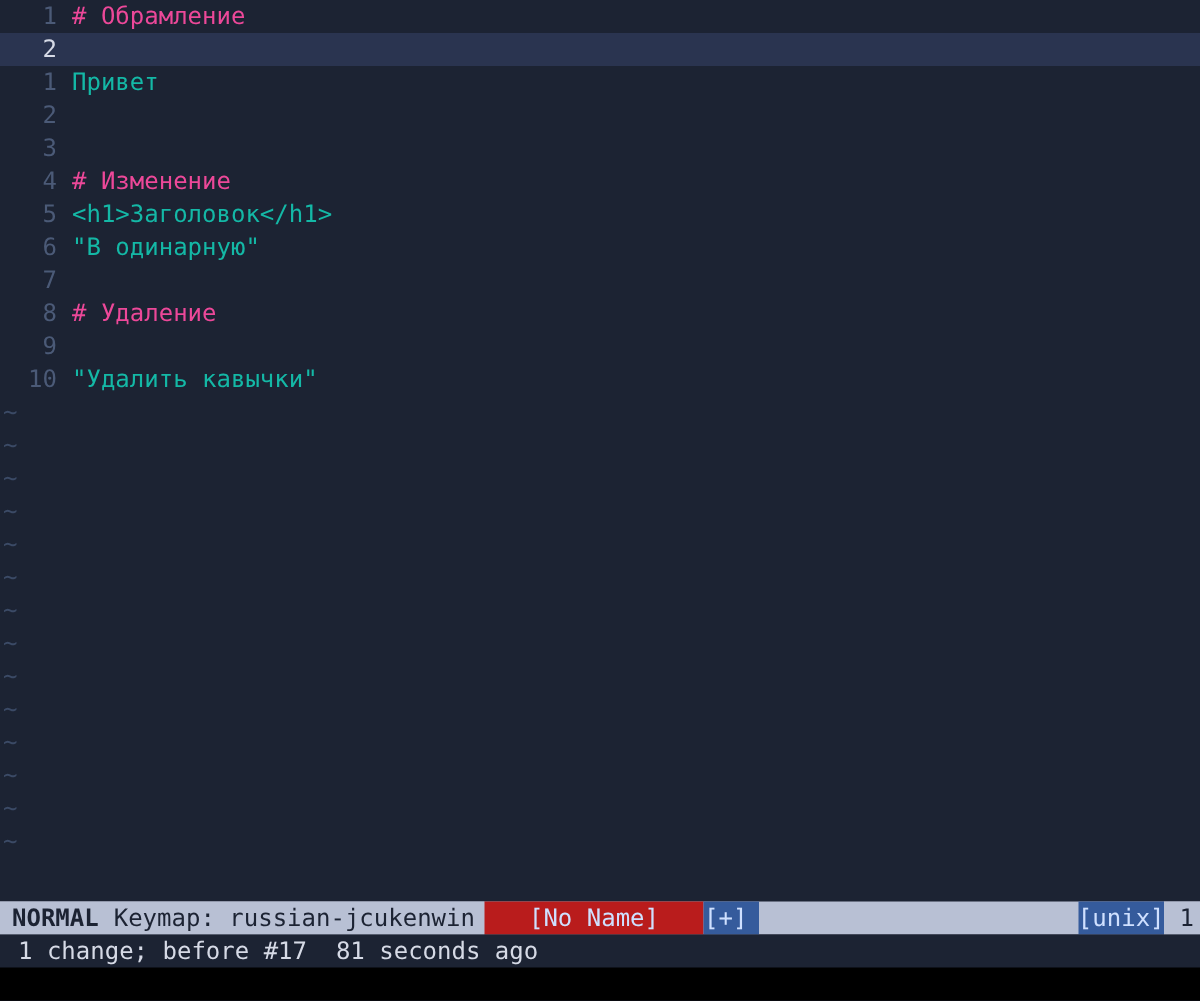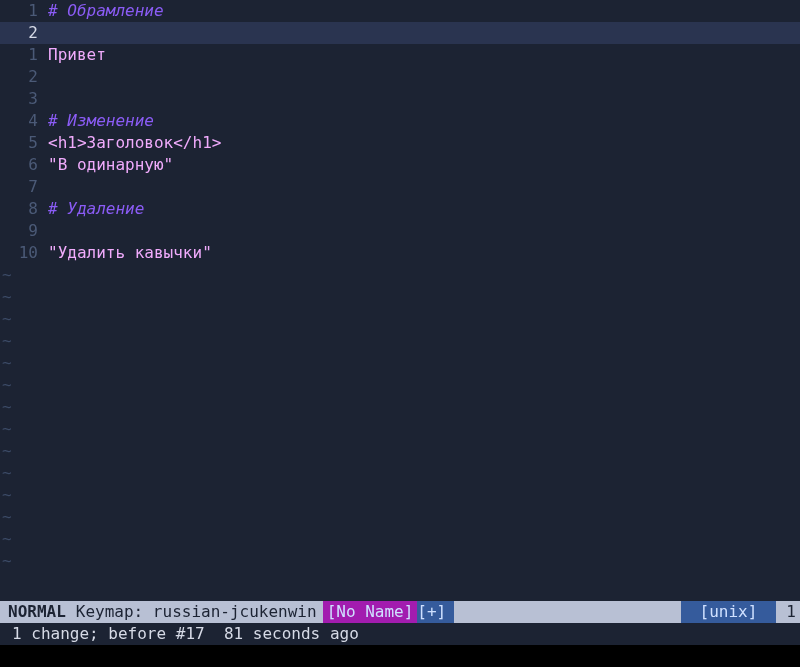--- a/index.html
+++ b/index.html
@@ -31,33 +31,33 @@
     align-items: center;
   }
   .gutter {
     width: 38px;
     text-align: right;
     padding-right: 10px;
     color: #4b5a77;
     flex-shrink: 0;
   }
   .text {
-    color: #f0abfc;
+    color: #14b8a6;
     white-space: pre;
   }
   .line.current {
     background: #2a3450;
   }
   .line.current .gutter {
     color: #d6dae6;
   }
   .line.current .text {
     color: #d6dae6;
   }
-  .comment { color: #8b5cf6; font-style: italic; }
+  .comment { color: #ec4899; }
   .tilde {
     color: #3b4a66;
     padding-left: 2px;
     height: 22px;
     display: flex;
     align-items: center;
   }
   .statusline {
     position: absolute;
     left: 0;
@@ -76,37 +76,37 @@
     color: #1c2333;
     padding: 0 10px 0 8px;
     font-weight: 600;
   }
   .statusline .seg-keymap {
     background: #b8c0d4;
     color: #1c2333;
     padding: 0 6px 0 0;
   }
   .statusline .seg-file {
-    background: #a21caf;
+    background: #b91c1c;
     color: #cfe0ff;
-    padding: 0 4px;
+    padding: 0 30px;
   }
   .statusline .seg-modified {
     background: #355b9c;
     color: #cfe0ff;
     padding-right: 8px;
   }
   .statusline .spacer {
     flex: 1;
     background: #355b9c;
   }
   .statusline .seg-fmt {
     background: #355b9c;
     color: #cfe0ff;
-    padding: 0 19px;
+    padding: 0 0;
   }
   .statusline .seg-right {
     background: #b8c0d4;
     color: #1c2333;
     padding: 0 4px 0 10px;
   }
   .cmdline {
     position: absolute;
     left: 0;
     right: 0;

